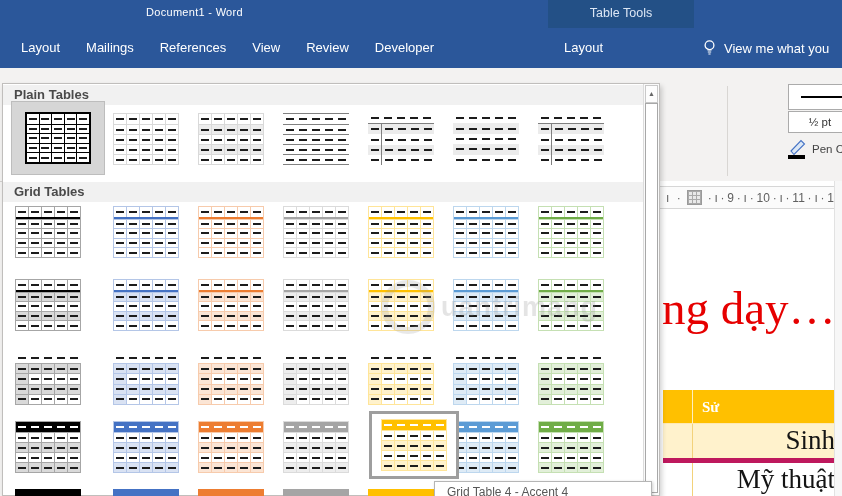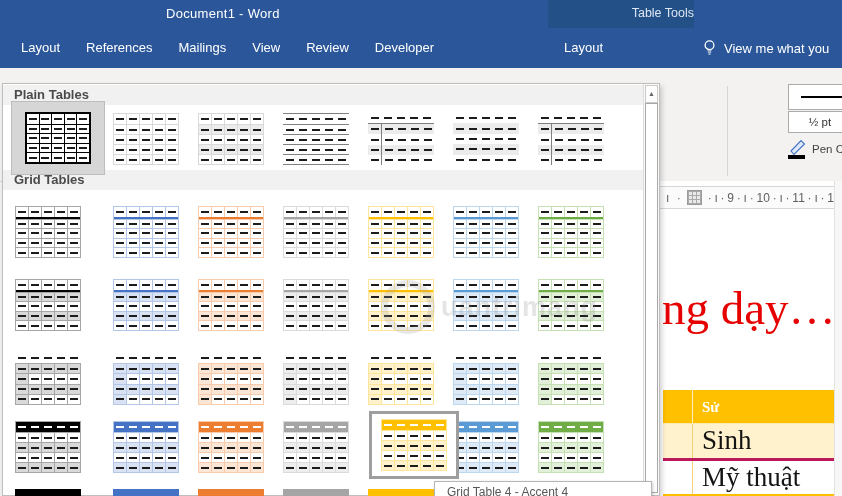--- a/index.html
+++ b/index.html
@@ -3,22 +3,22 @@
 <meta charset="utf-8">
 <style>
   html,body{margin:0;padding:0;background:#9a9a9a;}
   .app{position:relative;width:842px;height:496px;overflow:hidden;background:#f3f2f1;
        font-family:"Liberation Sans","DejaVu Sans",sans-serif;-webkit-font-smoothing:antialiased;}
 
   
   .titlebar{position:absolute;left:0;top:0;width:842px;height:28px;background:#2b579a;}
   .tabrow{position:absolute;left:0;top:28px;width:842px;height:40px;background:#2b579a;}
   .ctx-bg{position:absolute;left:548px;top:0;width:146px;height:68px;background:#235086;}
-  .win-title{position:absolute;left:166px;top:6px;color:#fff;font-size:13px;letter-spacing:.3px;}
-  .ctx-label{position:absolute;left:548px;top:6px;width:146px;text-align:right;color:#dce6f4;font-size:12.5px;}
+  .win-title{position:absolute;left:146px;top:6px;color:#fff;font-size:11px;letter-spacing:.3px;}
+  .ctx-label{position:absolute;left:548px;top:6px;width:146px;text-align:center;color:#dce6f4;font-size:12.5px;}
   .main-tabs{position:absolute;left:8px;top:0;height:40px;display:flex;}
   .tab{color:#fff;font-size:13px;line-height:40px;padding:0 13px;white-space:nowrap;cursor:default;}
   .contextual-tabs{position:absolute;left:548px;top:0;width:150px;height:40px;display:flex;}
   .ctab{padding:0 16px;}
   .ctab.active{background:#fff;color:#2b579a;margin-top:6px;line-height:34px;padding:0 17px;}
   .tellme{position:absolute;left:702px;top:0;height:40px;display:flex;align-items:center;gap:7px;
           color:#fff;font-size:13px;width:140px;overflow:hidden;white-space:nowrap;}
 
   
   .ribbon-strip{position:absolute;left:0;top:68px;width:842px;height:113px;background:#f3f2f1;border-bottom:1px solid #d2d0ce;}
@@ -120,40 +120,40 @@
   .red-text{position:absolute;left:2px;top:100px;font-family:"Liberation Serif","DejaVu Serif",serif;
             font-size:47px;color:#e60000;white-space:nowrap;}
   .doc-table{position:absolute;left:3px;top:209px;width:172px;font-family:"Liberation Serif","DejaVu Serif",serif;}
   .doc-row{display:flex;}
   .doc-col1{width:29px;flex:0 0 auto;}
   .doc-colmain{flex:1;padding-left:9px;overflow:hidden;white-space:nowrap;}
   .dt-header{height:33px;background:#FFC000;}
   .dt-header .doc-col1{border-right:1px solid rgba(255,255,255,.75);}
   .dt-header .doc-colmain{color:#fff;font-weight:bold;font-size:15px;line-height:34px;}
   .dt-band{height:34px;background:#FFF2CC;border-top:1px solid #ffe9b3;}
-  .dt-white{height:33px;background:#fff;border-top:3px solid #be185d;}
+  .dt-white{height:33px;background:#fff;border-top:5px solid #be185d;}
   .dt-band .doc-col1,.dt-white .doc-col1{border-right:1px solid #f3d27a;}
-  .dt-band .doc-colmain,.dt-white .doc-colmain{color:#141414;font-size:27px;line-height:33px;}
+  .dt-band .doc-colmain,.dt-white .doc-colmain{color:#141414;font-size:27px;line-height:33px;text-align:right;}
   .dt-bottom{height:2px;background:#FFC000;}
 </style>
 </head>
 <body>
 
 <div class="app">
 
   <div class="titlebar"></div>
   <div class="ctx-bg"></div>
   <div class="win-title">Document1 - Word</div>
   <div class="ctx-label">Table Tools</div>
 
   <div class="tabrow">
     <div class="main-tabs">
         <div class="tab">Layout</div>
+        <div class="tab">Mailings</div>
         <div class="tab">References</div>
-        <div class="tab">Mailings</div>
         <div class="tab">View</div>
         <div class="tab">Review</div>
         <div class="tab">Developer</div>
       </div>
     <div class="contextual-tabs">
         <div class="tab ctab">Layout</div>
       </div>
     <div class="tellme">
       <svg width="15" height="18" viewBox="0 0 15 18">
         <circle cx="7.5" cy="6.2" r="4.4" fill="none" stroke="#fff" stroke-width="1.3"></circle>
@@ -215,21 +215,21 @@
         <div class="doc-col1"></div>
         <div class="doc-colmain">Mỹ thuật</div>
       </div>
       <div class="dt-bottom"></div>
     </div>
     <div class="doc-scroll"></div>
   </div>
 
   <div class="gallery">
     <div class="gal-header" style="top:1px;">Plain Tables</div>
-    <div class="gal-header" style="top:86px;">Grid Tables</div>
+    <div class="gal-header" style="top:98px;">Grid Tables</div>
     <div class="watermark">
       <span class="ring"></span>
       <span class="wtext">uantrimang</span>
     </div>
     <div class="gal-scroll">
       <div class="gal-up">▲</div>
       <div class="gal-thumb-track"></div>
     </div>
   <div class="sel-box" style="left: 8px; top: 17px;">
         <div class="thumb v-tablegrid p-gray">

